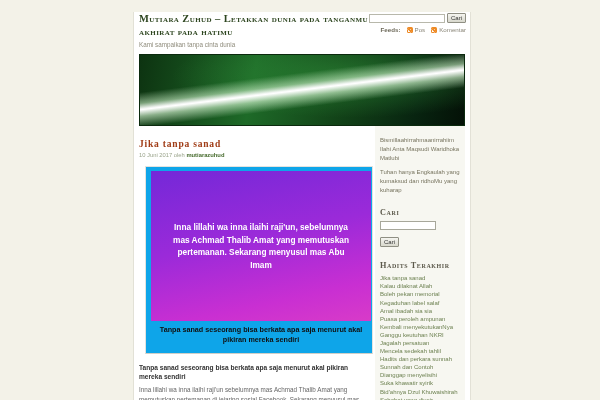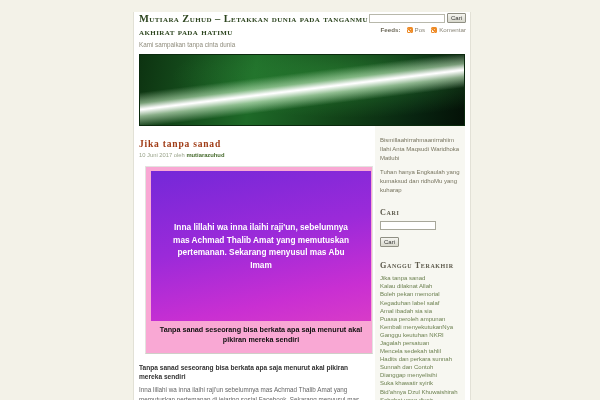--- a/index.html
+++ b/index.html
@@ -61,21 +61,21 @@
   
   .post-title {
     display:block; margin-top:13px;
     font-family:"Liberation Serif","DejaVu Serif",serif;
     font-weight:bold; font-size:9.5px; letter-spacing:.8px;
     color:#a03c16; text-decoration:none;
   }
   .post-meta { margin-top:3px; font-size:5.8px; color:#9aa48b; }
   .post-meta .author { color:#44692a; font-weight:bold; text-decoration:none; }
   .post-figure {
-    margin:8px 1px 0 6px; width:228px; background:#f9a8d4;
+    margin:8px 1px 0 6px; width:228px; background:#0ea5e9;
     border:1px solid #e3e3df; border-bottom-color:#cfcfc8;
     padding:4px 0 8px 4px;
   }
   .quote-box {
     width:220px; height:150px; margin:0 auto;
     background:linear-gradient(168deg, #7428d8 0%, #9b2ad9 45%, #c92fd2 80%, #d83bc8 100%);
     display:flex; align-items:center; justify-content:center;
   }
   .quote-text {
     width:186px; text-align:center; color:#fff; font-weight:bold;
@@ -157,21 +157,21 @@
         <p>Bismillaahirrahmaanirrahiim Ilahi Anta Maqsudi Waridhoka Matlubi</p>
         <p>Tuhan hanya Engkaulah yang kumaksud dan ridhoMu yang kuharap</p>
       </div>
 
       <h3 class="sb-heading">Cari</h3>
       <form class="sb-search">
         <input type="text" style="">
         <button type="submit">Cari</button>
       </form>
 
-      <h3 class="sb-heading">Ganggu Terakhir</h3>
+      <h3 class="sb-heading">Hadits Terakhir</h3>
       <ul class="recent-list">
         <li><a href="#">Jika tanpa sanad</a></li>
         <li><a href="#">Kalau dilaknat Allah</a></li>
         <li><a href="#">Boleh pekan memorial</a></li>
         <li><a href="#">Kegaduhan label salaf</a></li>
         <li><a href="#">Amal ibadah sia sia</a></li>
         <li><a href="#">Puasa peroleh ampunan</a></li>
         <li><a href="#">Kembali menyekutukanNya</a></li>
         <li><a href="#">Ganggu keutuhan NKRI</a></li>
         <li><a href="#">Jagalah persatuan</a></li>

